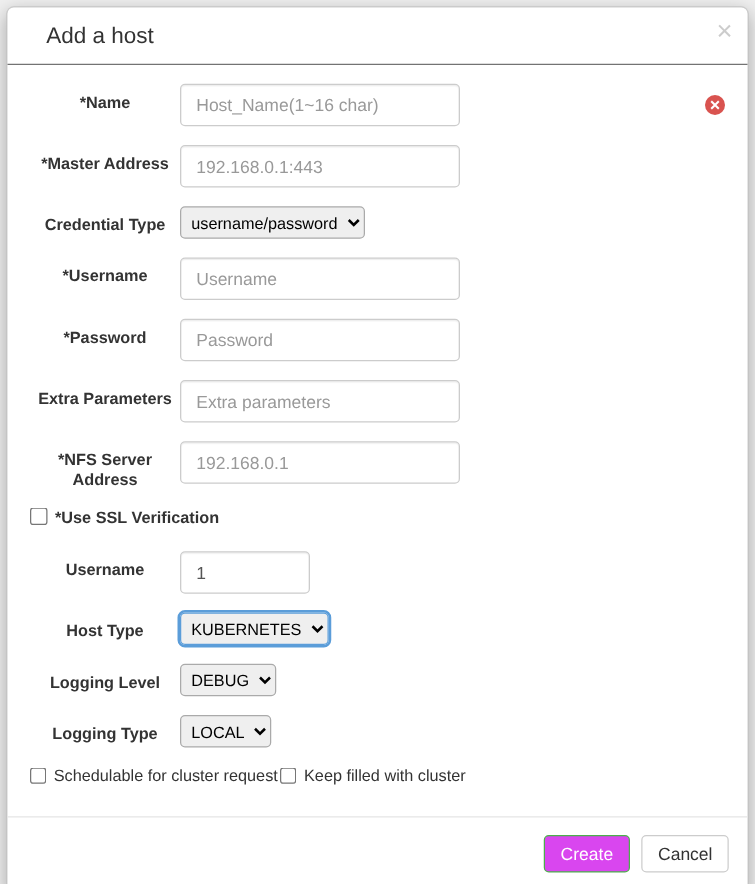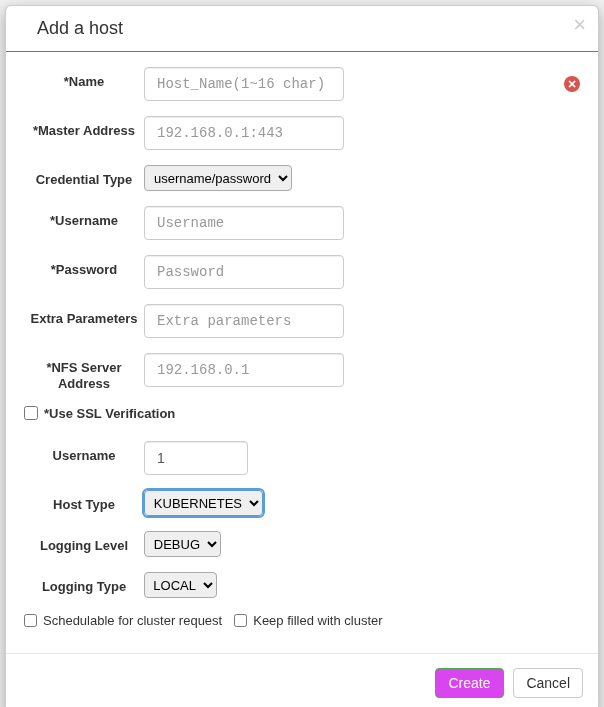--- a/index.html
+++ b/index.html
@@ -62,21 +62,21 @@
       line-height: 1.42857143;
       color: #555;
       background-color: #fff;
       border: 1px solid #ccc;
       border-radius: 4px;
       box-shadow: inset 0 1px 1px rgba(0,0,0,.075);
     }
     input[type="text"]::placeholder, input[type="password"]::placeholder {
       color: #999;
     }
-    .input-std { width: 200px; font-family: Liberation Mono, monospace; }
+    .input-std { width: 224px; }
     .input-sm { width: 104px; }
     .input-error {
       border-color: #c9302c;
     }
     .error-icon {
       width: 16px;
       height: 16px;
       background: #d9534f;
       border-radius: 50%;
       display: inline-flex;
@@ -88,41 +88,40 @@
       margin-left: auto;
       margin-top: 9px;
     }
     select {
       height: 26px;
       font-size: 13px;
       background: #efefef;
       border: 1px solid #aaa;
       border-radius: 4px;
       padding: 2px 4px;
-      text-align: right;
     }
     .select-focused {
       outline: 2px solid #5b9dd9;
       outline-offset: 0;
       border-color: #5b9dd9;
     }
     .checkbox-row {
       display: flex;
       align-items: flex-start;
       margin-bottom: 15px;
       font-size: 13px;
     }
     .checkbox-row input[type="checkbox"] {
       margin-right: 6px;
       width: 14px;
       height: 14px;
     }
     .checkbox-inline-row {
       display: flex;
-      gap: 12px;
+      gap: 2px;
       margin-bottom: 15px;
       font-size: 13px;
       color: #333;
     }
     .checkbox-inline-row label {
       display: flex;
       align-items: center;
       gap: 6px;
       font-weight: normal;
     }

